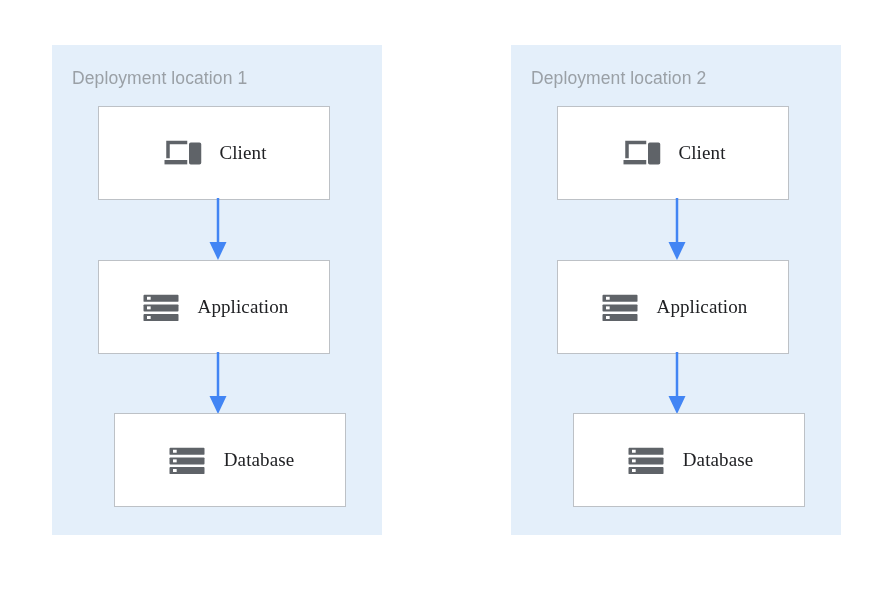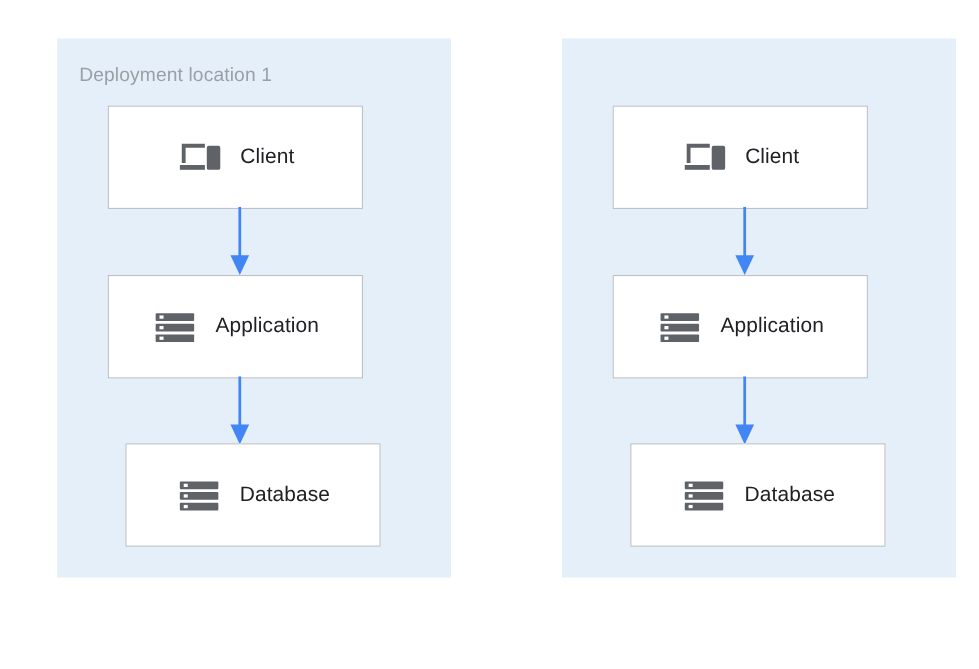--- a/index.html
+++ b/index.html
@@ -18,23 +18,22 @@
     height: 608px;
     background: #ffffff;
     overflow: hidden;
   }
 
   
   .zone {
     position: absolute;
     width: 330px;
     height: 490px;
-    top: 35px;
+    top: 45px;
     background: #e4effa;
-    padding-left: 28px;
   }
   #zone-0 { left: 52px; }
   #zone-1 { left: 511px; }
 
   .zone-title {
     position: absolute;
     left: 20px;
     top: 22px;
     font-size: 17.5px;
     line-height: 22px;
@@ -57,20 +56,21 @@
     justify-content: center;
   }
   .node-0 { top: 61px; }
   .node-1 { top: 215px; }
   .node-2 { top: 368px; margin-left: 16px; }
 
   .node-inner {
     display: flex;
     align-items: center;
     gap: 16px;
+    font-family: Liberation Serif, serif;
   }
   .node-icon {
     width: 42px;
     height: 42px;
     flex: 0 0 42px;
     display: block;
   }
   .node-label {
     font-size: 19px;
     color: #202124;
@@ -166,20 +166,21 @@
               <rect x="8" y="34.3" width="4.2" height="3.4"></rect>
             </g>
           </svg>
         </span>
         <span class="node-label">Database</span>
       </div>
     </div>
   </div>
 
   <div class="zone" id="zone-1">
+    <div class="zone-title">Deployment location 2</div>
 
     <div class="node node-0">
       <div class="node-inner">
         <span class="node-icon">
           <svg viewBox="0 0 48 48" width="42" height="42" aria-hidden="true">
             <g fill="#5f6368">
               <path d="M6 10 h24 v4 H10 v16 H6 Z"></path>
               <rect x="4" y="32" width="26" height="5"></rect>
               <path d="M34 12 h10 a2 2 0 0 1 2 2 v21 a2 2 0 0 1 -2 2 h-10 a2 2 0 0 1 -2 -2 v-21 a2 2 0 0 1 2 -2 Z
                        M35.5 16 h7 v17 h-7 Z"></path>

